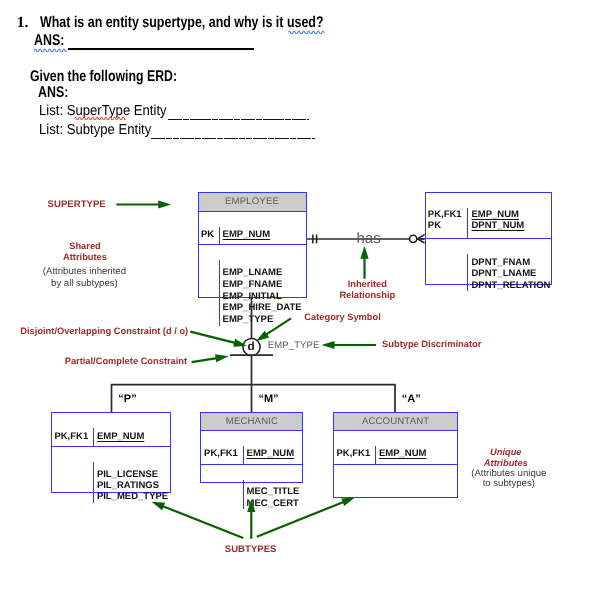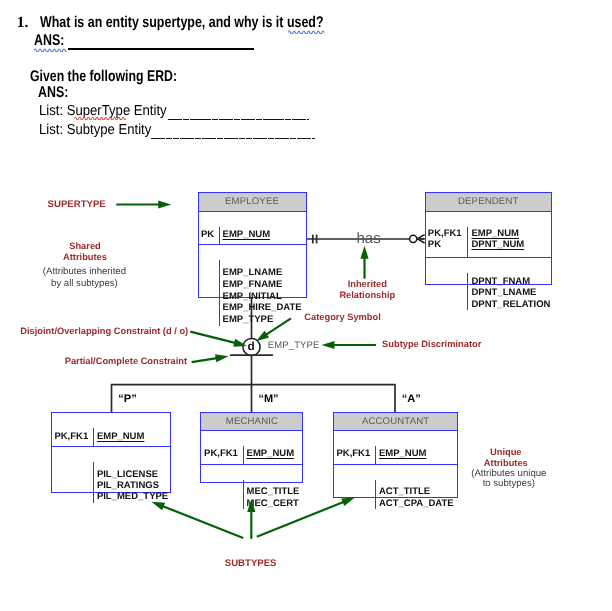--- a/index.html
+++ b/index.html
@@ -97,23 +97,23 @@
   .ann.ctr{text-align:center;}
   .ann.note{color:#3b3b3b;font-weight:400;font-size:9.6px;}
   #a-supertype{left:47.6px;top:198.5px;font-size:9.6px;}
   #a-shared{left:45px;top:241px;width:80px;line-height:10.9px;}
   #a-sharednote{left:34.4px;top:266.2px;width:100px;line-height:11.4px;}
   #a-inherited{left:327.3px;top:279.2px;width:80px;line-height:10.4px;}
   #a-disjoint{left:20.3px;top:325.7px;}
   #a-partial{left:64.7px;top:356.4px;}
   #a-category{left:292.3px;top:311.6px;padding-left:12px;}
   #a-discrim{left:382.1px;top:339.1px;}
-  #a-unique{left:465.8px;top:446.7px;width:80px;line-height:11.5px;}
+  #a-unique{left:465.8px;top:446.7px;width:80px;line-height:11.5px;font-style:italic;}
   #a-uniquenote{left:458.8px;top:468.6px;width:100px;line-height:9.9px;}
-  #a-subtypes{left:224.8px;top:543.5px;font-size:9.6px;margin-top:14px;}
+  #a-subtypes{left:224.8px;top:543.5px;font-size:9.6px;}
 </style>
 </head>
 <body>
 
 <div class="abs qblock">
   <div class="abs qnum">1.</div>
   <div class="abs qtext">
     <span>What is an entity supertype, and why is it used?</span>
     <span class="sq blue">
         <svg width="60" height="5" viewBox="0 0 60 5">
@@ -187,21 +187,20 @@
         <div>EMP_LNAME</div>
         <div>EMP_FNAME</div>
         <div>EMP_INITIAL</div>
         <div>EMP_HIRE_DATE</div>
         <div>EMP_TYPE</div>
       </div>
     </div>
   </div>
 
   <div class="abs ent" id="dep">
-    <div class="ehdr">DEPENDENT</div>
     <div class="erow pkrow">
       <div class="ckey">
         <div>PK,FK1</div>
         <div>PK</div>
       </div>
       <div class="cattr">
         <div><span class="u">EMP_NUM</span></div>
         <div><span class="u">DPNT_NUM</span></div>
       </div>
     </div>
@@ -251,27 +250,20 @@
         <div>MEC_CERT</div>
       </div>
     </div>
   </div>
 
   <div class="abs ent sub" id="acct">
     <div class="ehdr">ACCOUNTANT</div>
     <div class="erow pkrow">
       <div class="ckey">PK,FK1</div>
       <div class="cattr"><span class="u">EMP_NUM</span></div>
-    </div>
-    <div class="erow attrow">
-      <div class="ckey"></div>
-      <div class="cattr">
-        <div>ACT_TITLE</div>
-        <div>ACT_CPA_DATE</div>
-      </div>
     </div>
   </div>
 
   <div class="abs ann red b" id="a-supertype">SUPERTYPE</div>
   <div class="abs ann red b ctr" id="a-shared">
     <div>Shared</div>
     <div>Attributes</div>
   </div>
   <div class="abs ann note ctr" id="a-sharednote">
     <div>(Attributes inherited</div>

